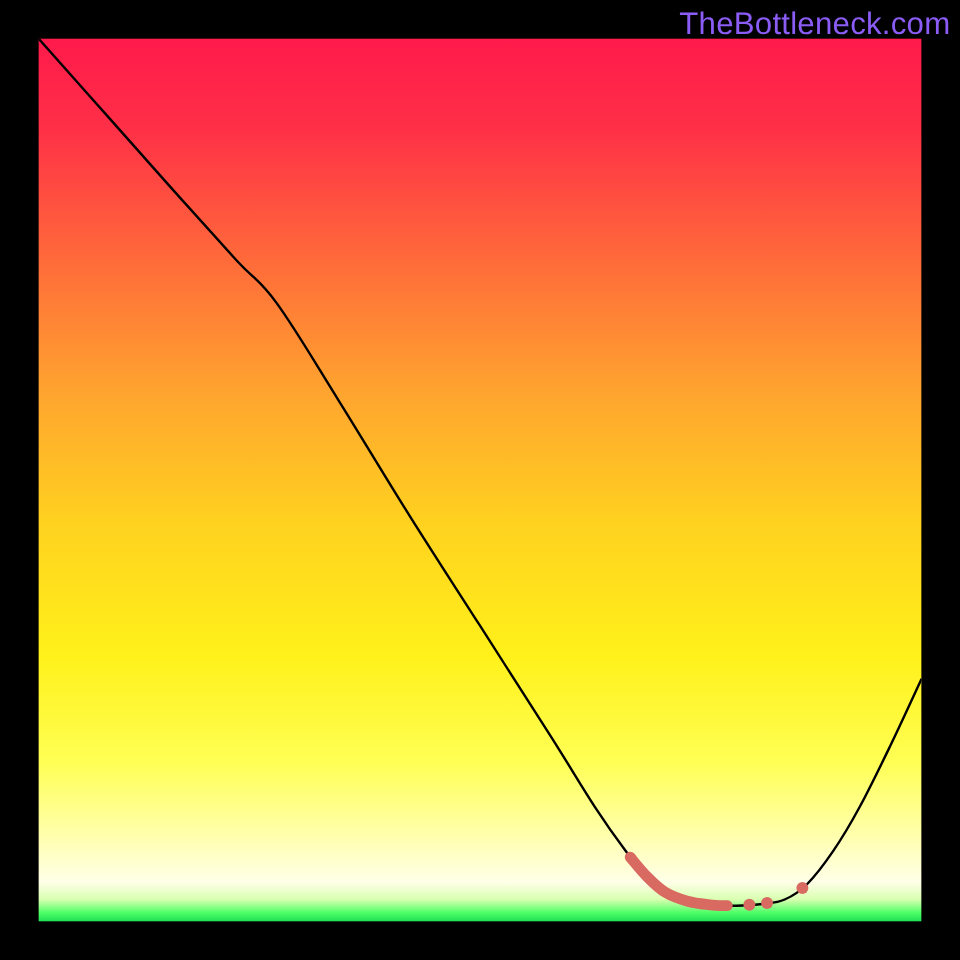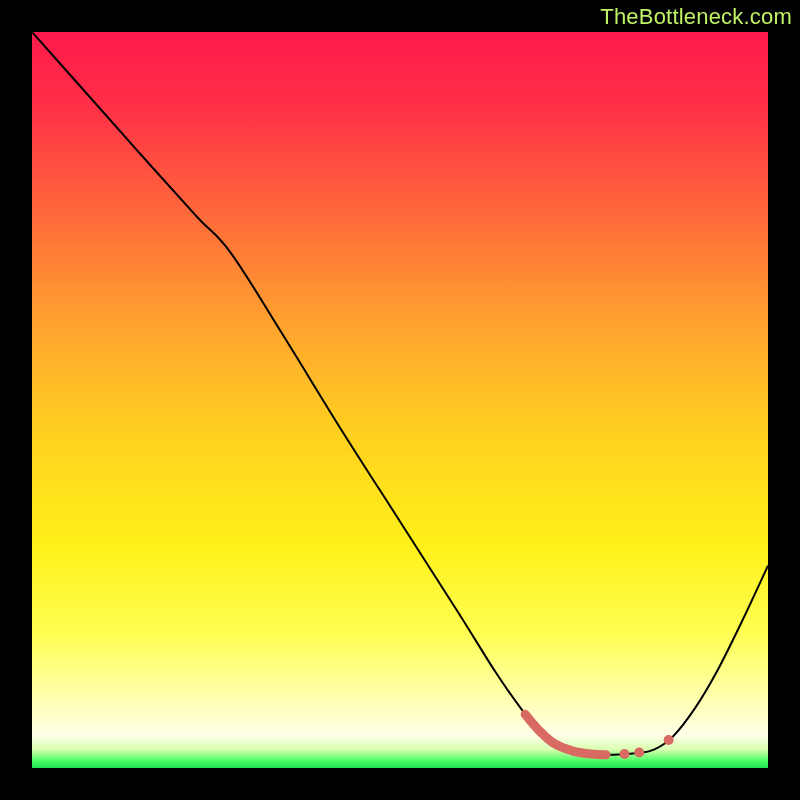--- a/index.html
+++ b/index.html
@@ -23,22 +23,22 @@
     position: absolute;
     left: 0;
     top: 0;
     width: 736px;
     height: 736px;
   }
   .watermark {
     position: absolute;
     top: 4px;
     right: 8px;
-    color: #bef264;
-    font-size: 22px;
+    color: #8b5cf6;
+    font-size: 26px;
     font-weight: 500;
     letter-spacing: 0.2px;
     user-select: none;
   }
   svg { display: block; }
 </style>
 </head>
 <body>
 
 <div class="watermark">TheBottleneck.com</div>

